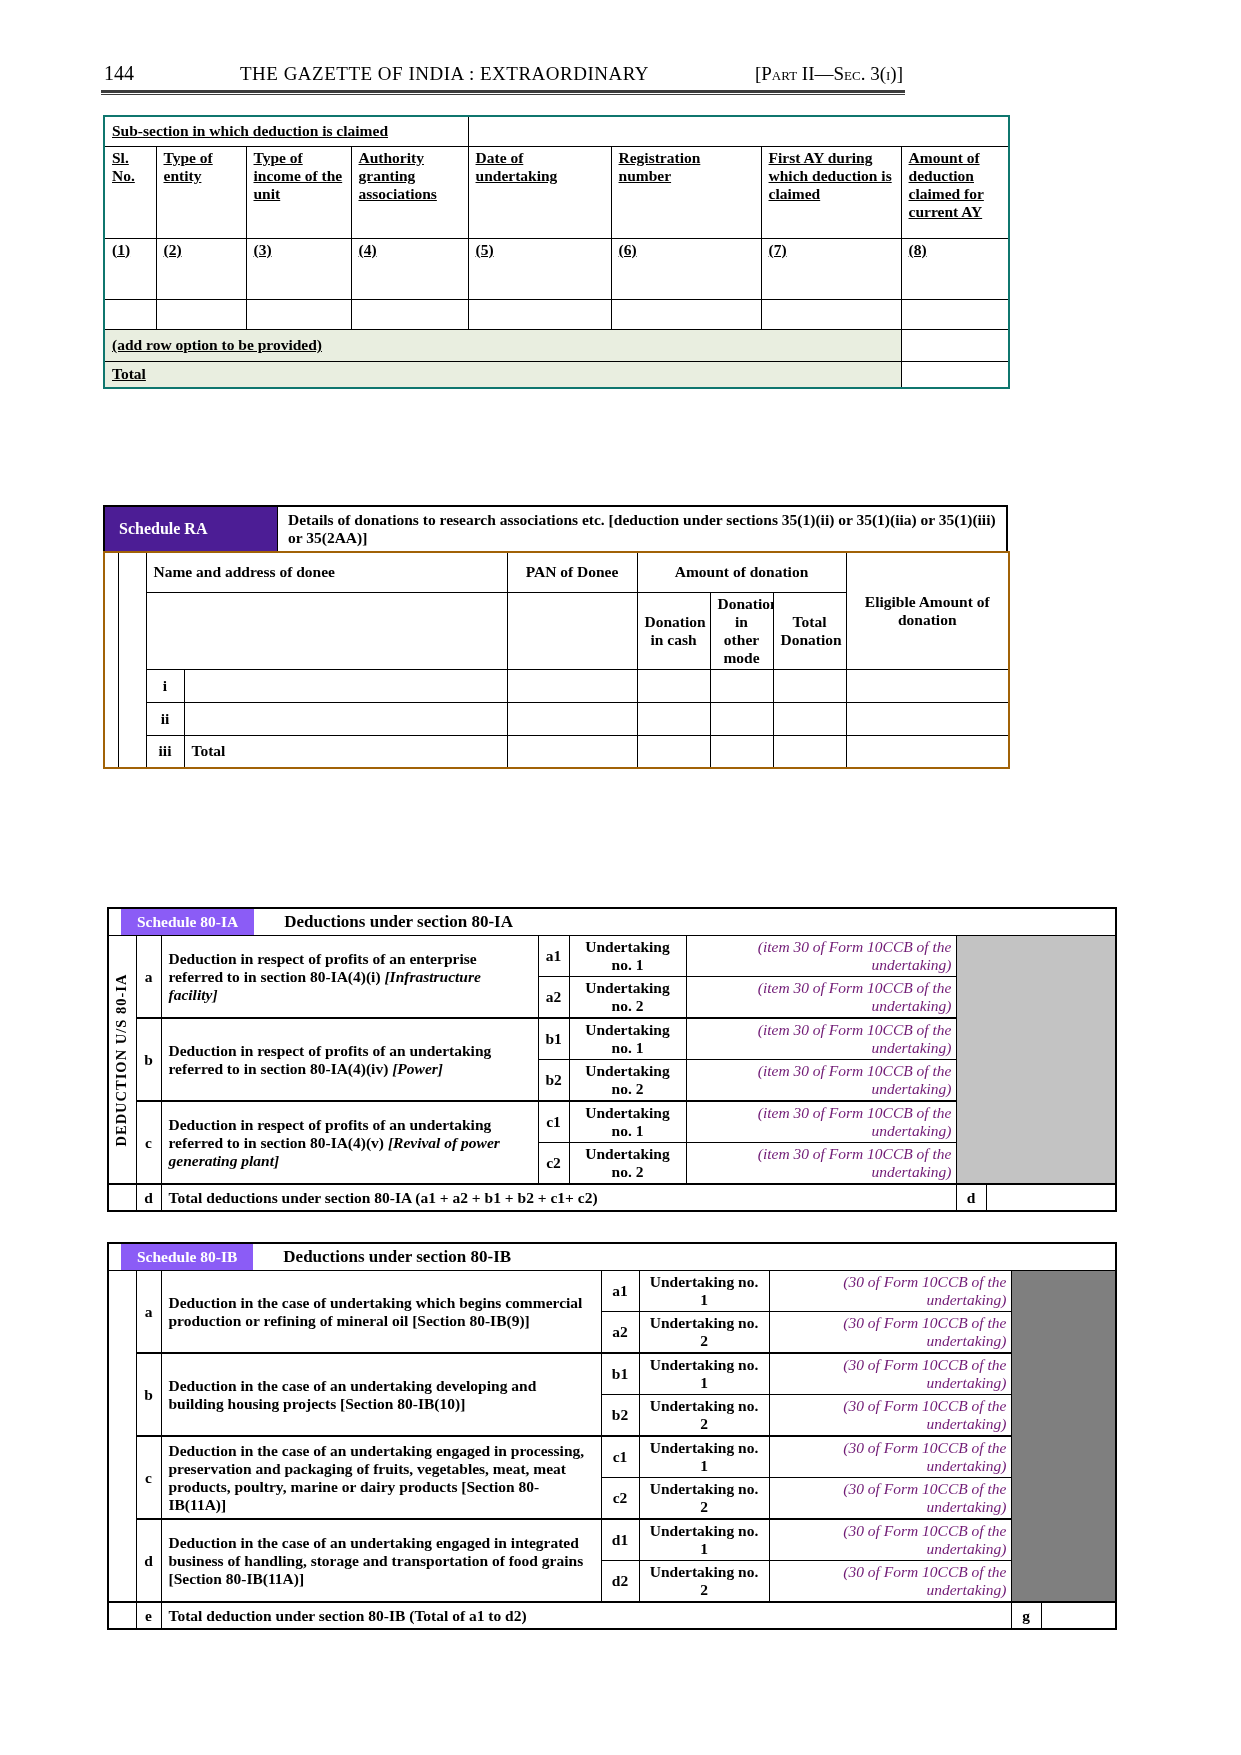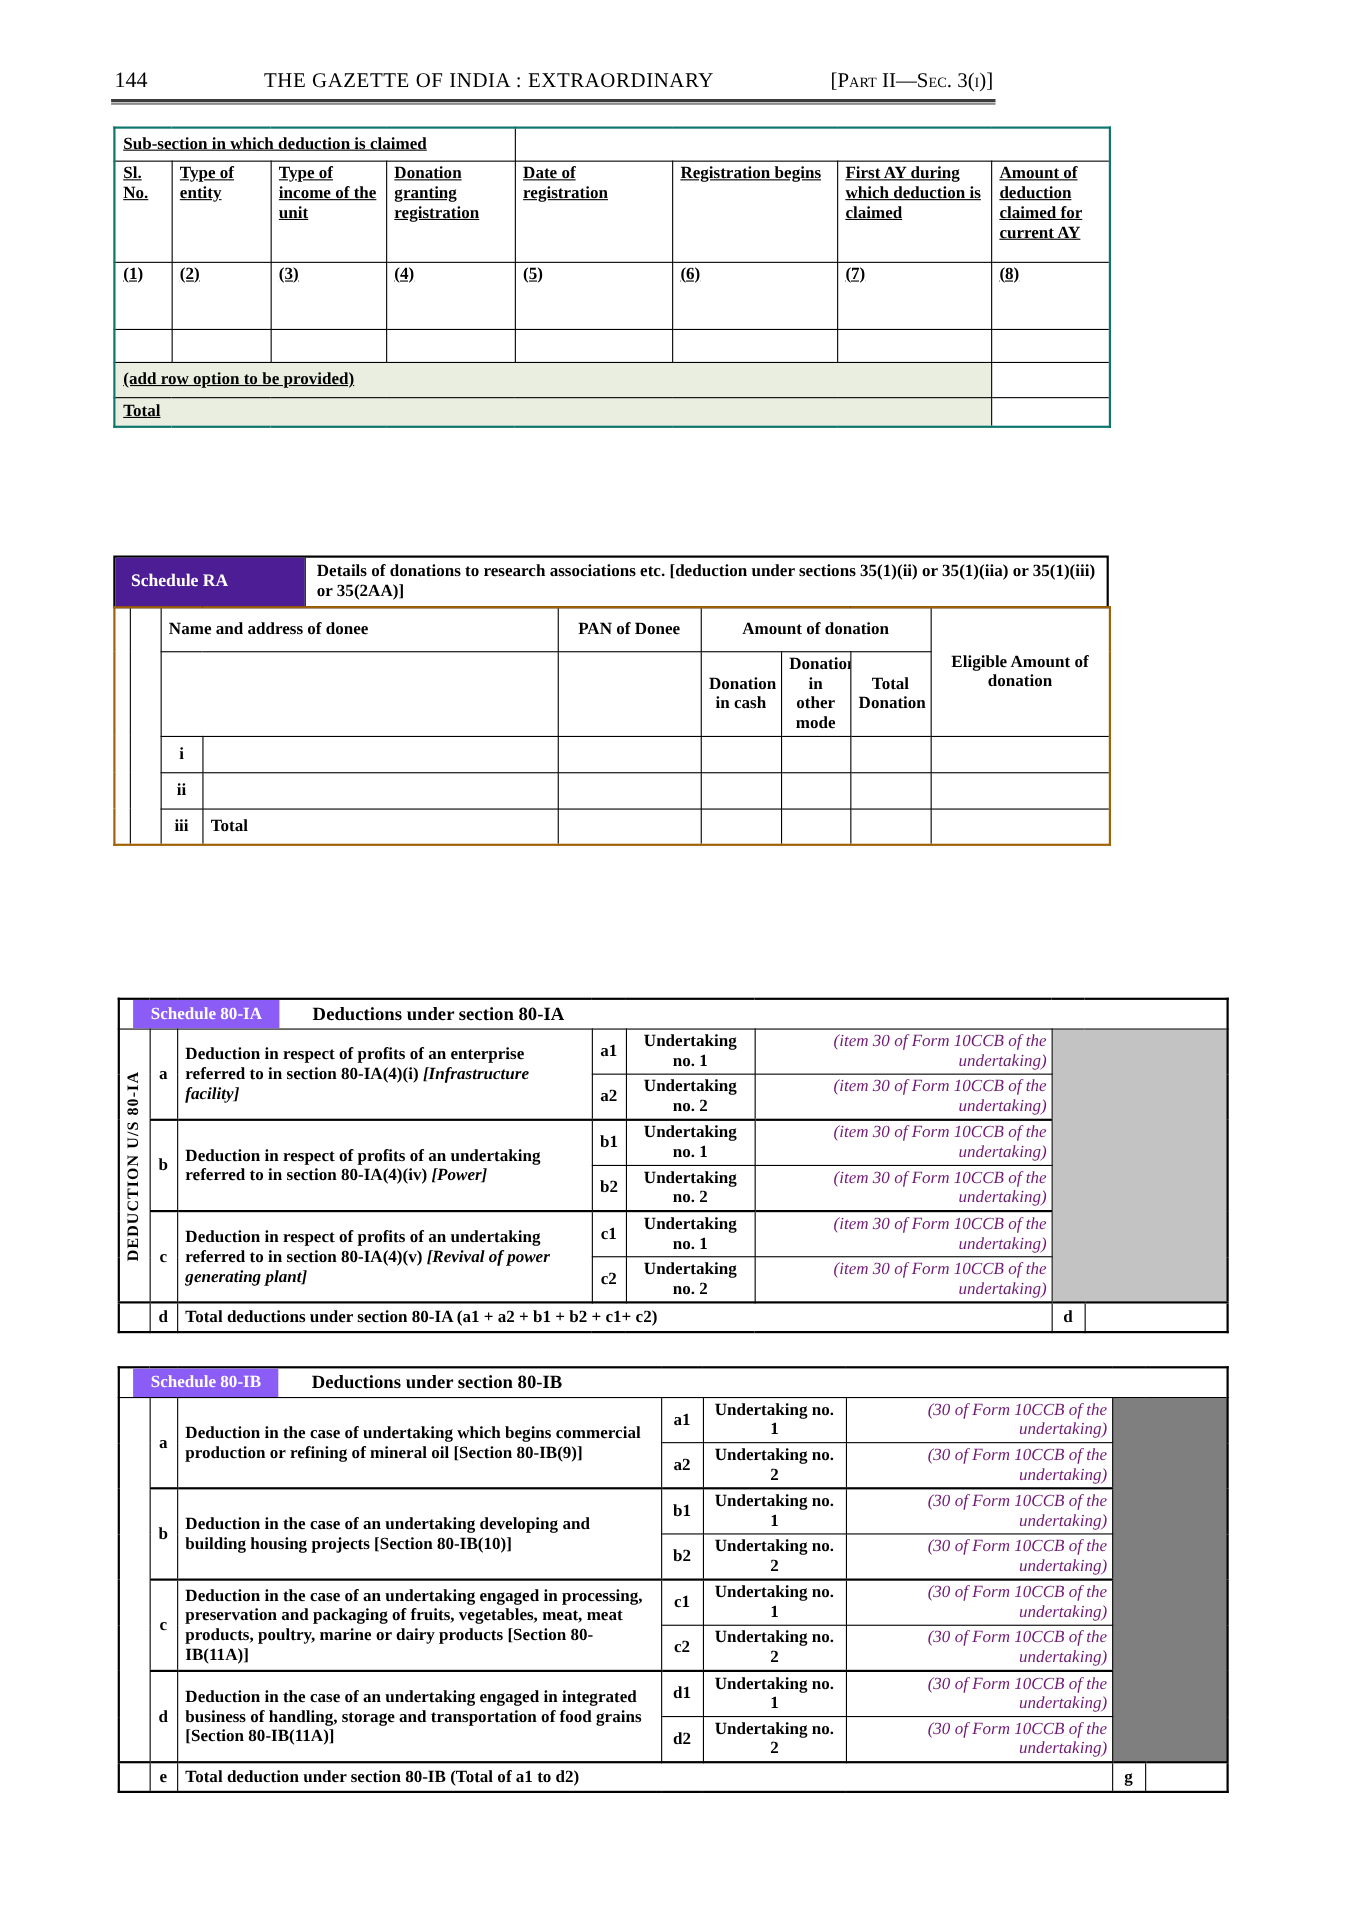--- a/index.html
+++ b/index.html
@@ -79,23 +79,23 @@
     </colgroup>
     <tbody>
         <tr style="height:30px">
       <td colspan="4">Sub-section in which deduction is claimed</td>
       <td colspan="4"></td>
     </tr>
     <tr style="height:92px">
       <td style="vertical-align:top">Sl. No.</td>
       <td style="vertical-align:top">Type of entity</td>
       <td style="vertical-align:top">Type of income of the unit</td>
-      <td style="vertical-align:top">Donation granting registration</td>
-      <td style="vertical-align:top">Date of registration</td>
-      <td style="vertical-align:top">Registration begins</td>
+      <td style="vertical-align:top">Authority granting associations</td>
+      <td style="vertical-align:top">Date of undertaking</td>
+      <td style="vertical-align:top">Registration number</td>
       <td style="vertical-align:top">First AY during which deduction is claimed</td>
       <td style="vertical-align:top">Amount of deduction claimed for current AY</td>
     </tr>
     <tr class="nums" style="height:61px">
       <td>(1)</td>
       <td>(2)</td>
       <td>(3)</td>
       <td>(4)</td>
       <td>(5)</td>
       <td>(6)</td>

